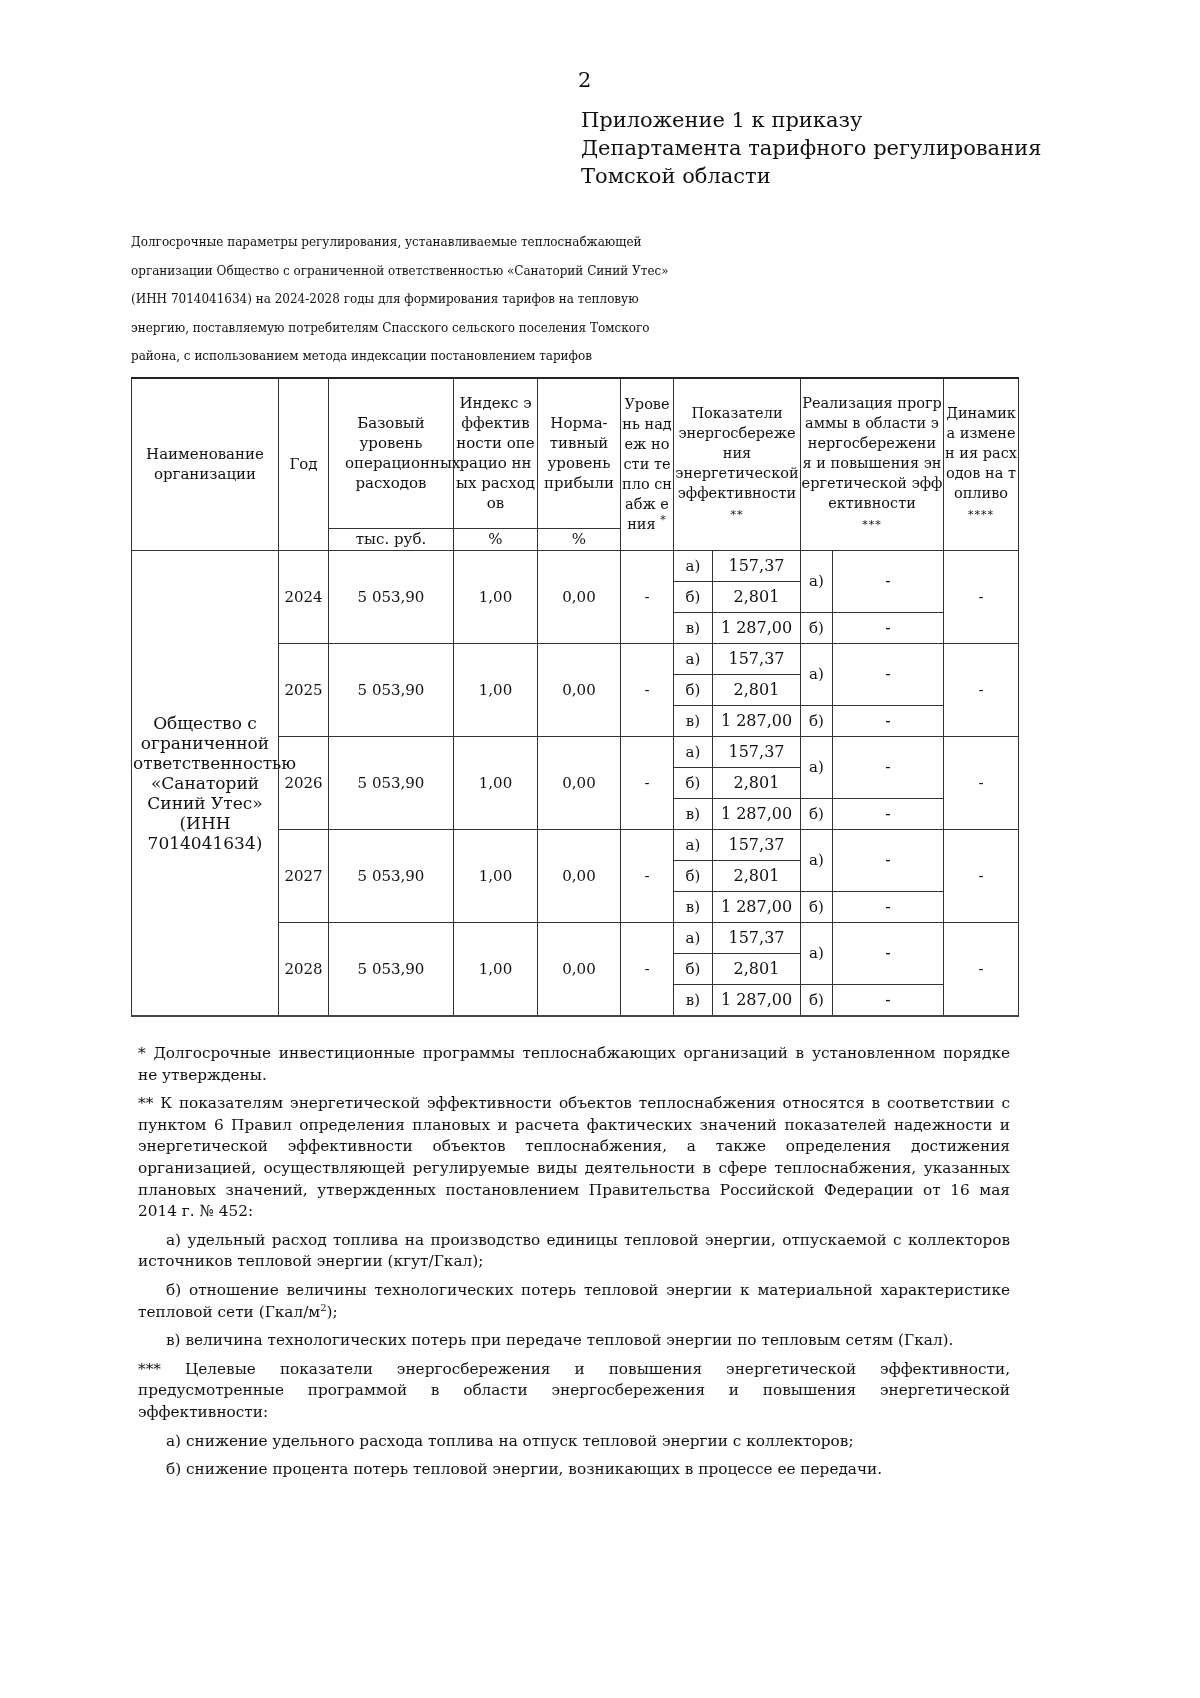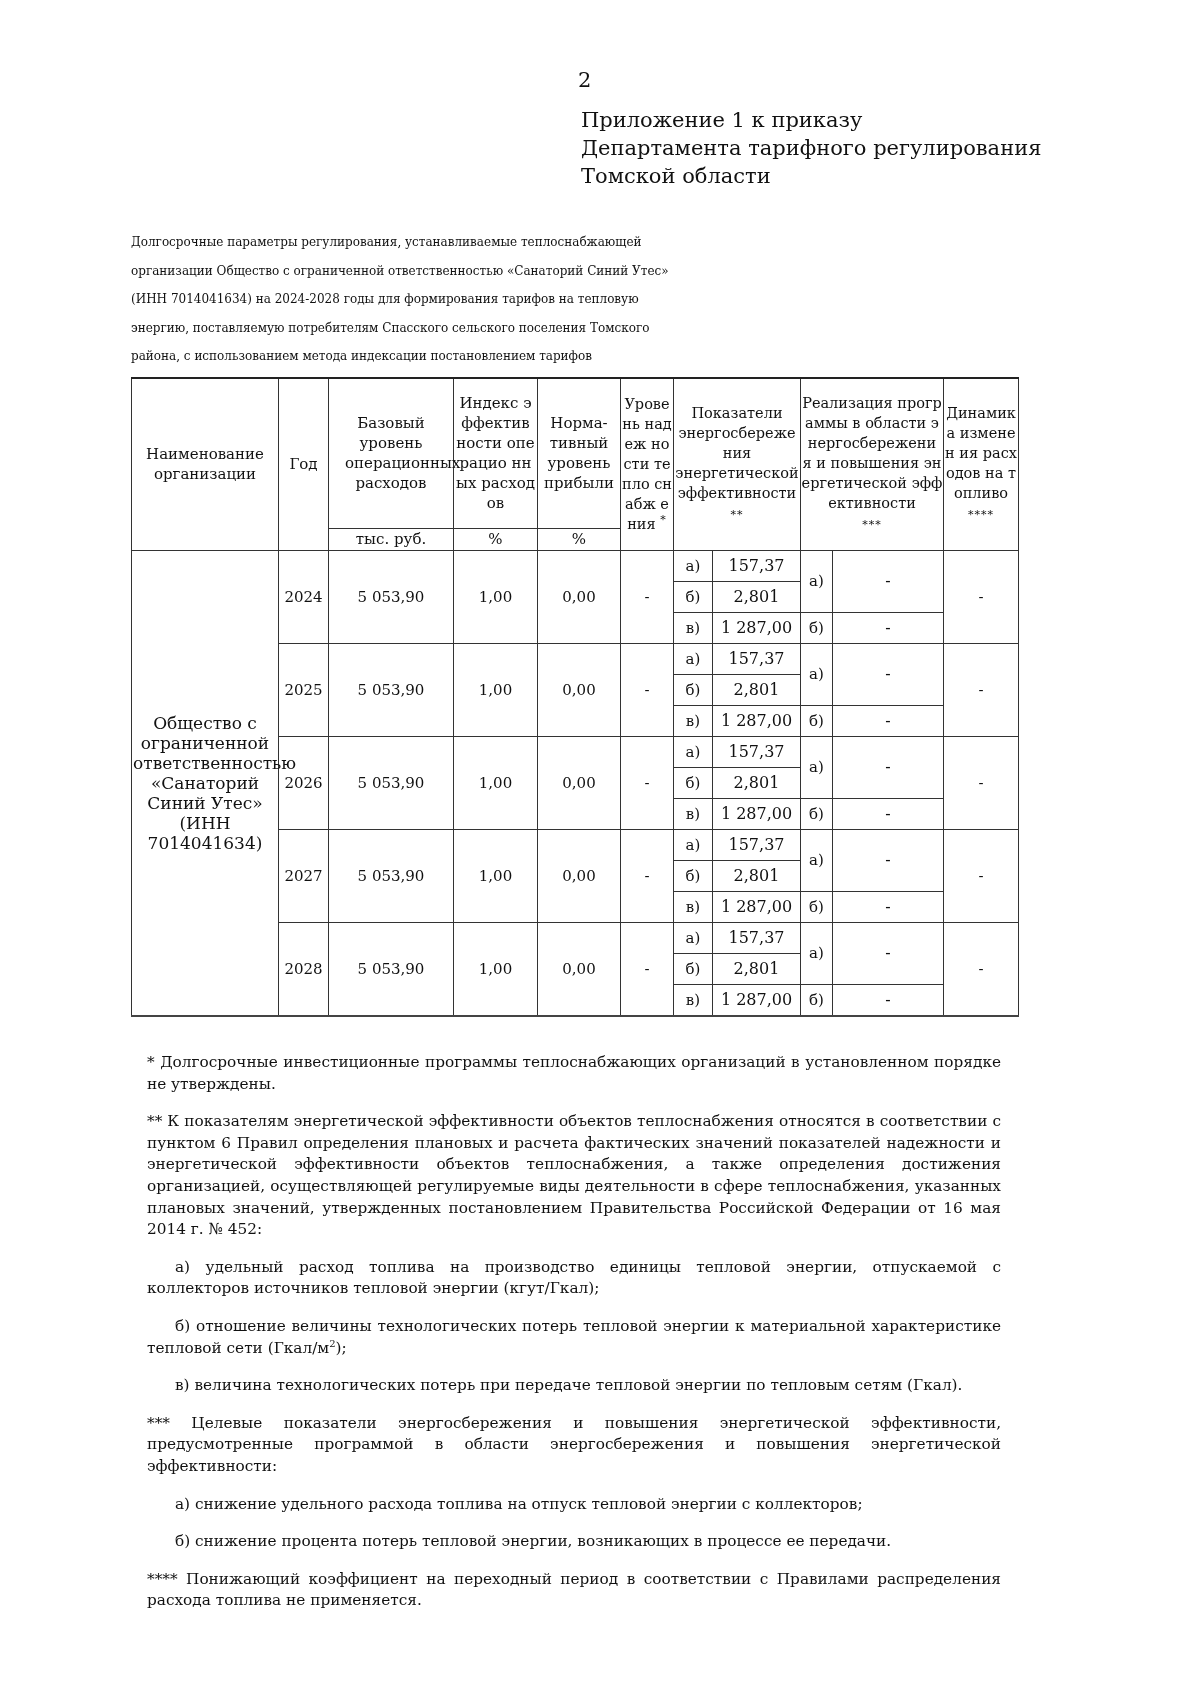--- a/index.html
+++ b/index.html
@@ -9,21 +9,21 @@
   .title { position: absolute; left: 131px; width: 886px; top: 228px; text-align: left; font-size: 12px; line-height: 28.5px; }
   table.main { position: absolute; left: 131px; top: 377px; width: 887px; border-collapse: collapse; table-layout: fixed; font-size: 15px; }
   table.main td, table.main th { border: 1px solid #333; text-align: center; vertical-align: middle; padding: 0; font-weight: normal; line-height: 20px; }
   table.main { border-top: 2px solid #222; border-bottom: 2px solid #444; }
   .hdr th { vertical-align: middle; }
   .units td { height: 21px; font-size: 15px; }
   .sm { font-size: 16px; }
   .star { font-size: 11px; letter-spacing: 1px; }
   .sub td { height: 30px; }
   .notes { position: absolute; left: 131px; width: 886px; top: 1036px; font-size: 15.3px; line-height: 21.6px; text-align: justify; }
-  .notes p { margin: 16px; }
+  .notes p { margin: 7px; }
   .notes .ind { text-indent: 28px; }
   sup { font-size: 10px; line-height: 0; }
 </style>
 </head>
 <body>
 
 <div class="page-num">2</div>
 
 <div class="appendix">
   <div>Приложение 1 к приказу</div>
@@ -203,14 +203,13 @@
 
 <div class="notes">
   <p>* Долгосрочные инвестиционные программы теплоснабжающих организаций в установленном порядке не утверждены.</p>
   <p>** К показателям энергетической эффективности объектов теплоснабжения относятся в соответствии с пунктом 6 Правил определения плановых и расчета фактических значений показателей надежности и энергетической эффективности объектов теплоснабжения, а также определения достижения организацией, осуществляющей регулируемые виды деятельности в сфере теплоснабжения, указанных плановых значений, утвержденных постановлением Правительства Российской Федерации от 16 мая 2014 г. № 452:</p>
   <p class="ind">а) удельный расход топлива на производство единицы тепловой энергии, отпускаемой с коллекторов источников тепловой энергии (кгут/Гкал);</p>
   <p class="ind"><span>б) отношение величины технологических потерь тепловой энергии к материальной характеристике тепловой сети (Гкал/м</span><sup>2</sup><span>);</span></p>
   <p class="ind">в) величина технологических потерь при передаче тепловой энергии по тепловым сетям (Гкал).</p>
   <p>*** Целевые показатели энергосбережения и повышения энергетической эффективности, предусмотренные программой в области энергосбережения и повышения энергетической эффективности:</p>
   <p class="ind">а) снижение удельного расхода топлива на отпуск тепловой энергии с коллекторов;</p>
   <p class="ind">б) снижение процента потерь тепловой энергии, возникающих в процессе ее передачи.</p>
-  <p>**** Понижающий коэффициент на переходный период в соответствии с Правилами распределения расхода топлива не применяется.</p>
 </div>
 
 </body></html>

